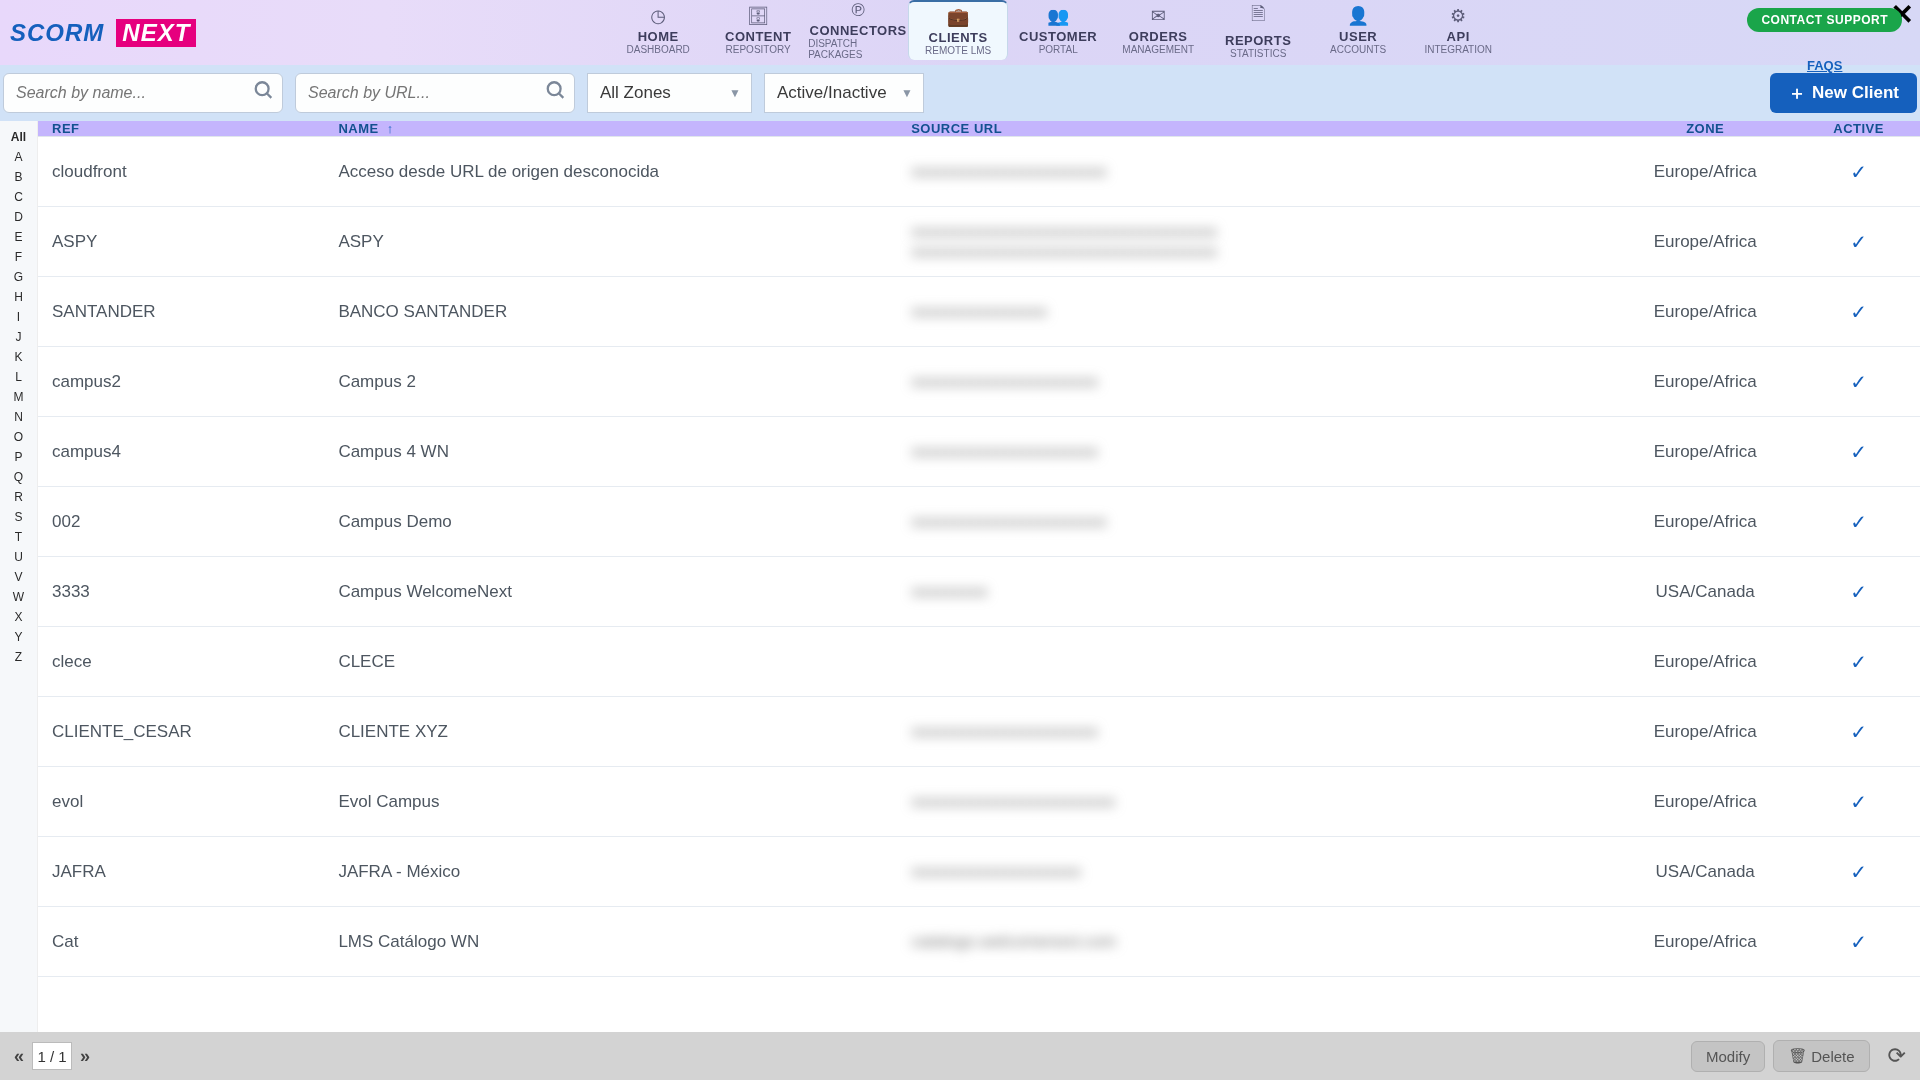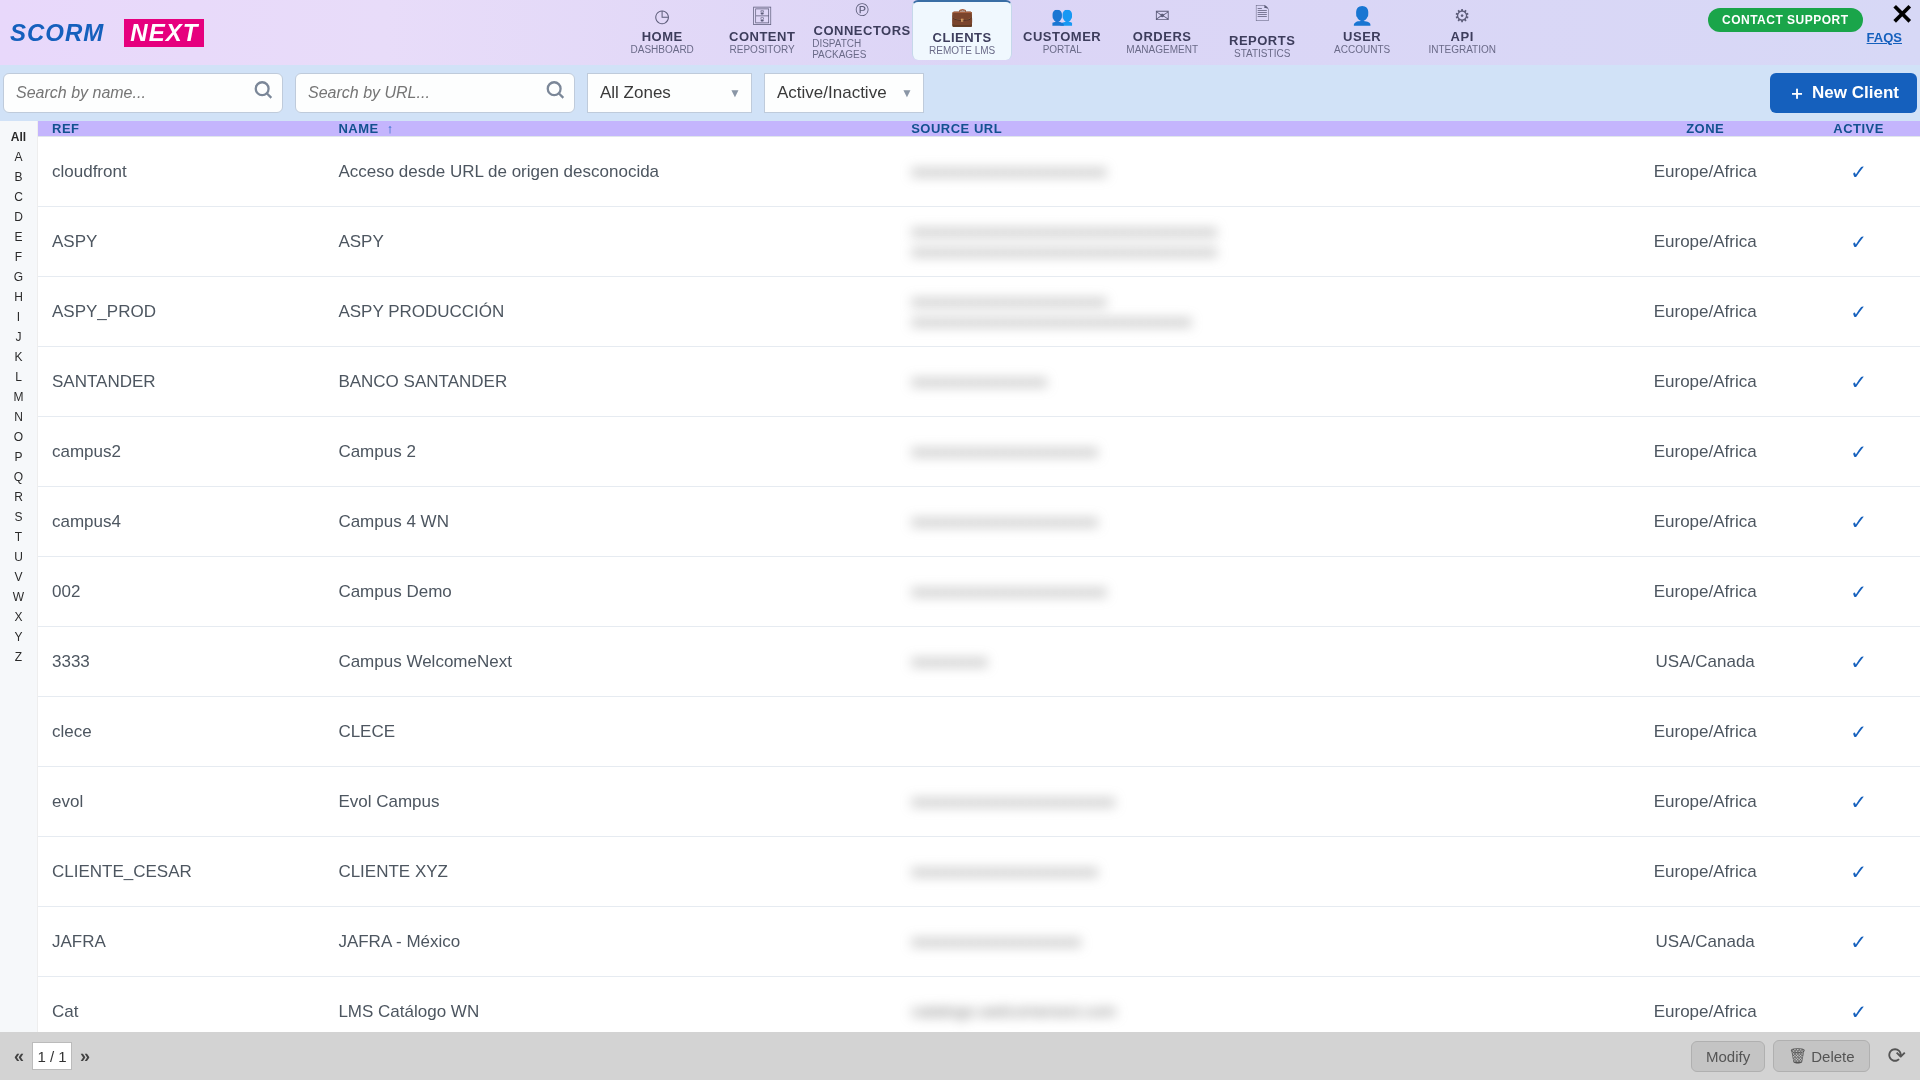--- a/index.html
+++ b/index.html
@@ -6,34 +6,34 @@
 html, body { width: 1920px; height: 1080px; font-family: Arial, Helvetica, sans-serif; overflow: hidden; background: #fff; }
 
 
 .topbar {
   height: 65px;
   background: linear-gradient(90deg, #e8d8fb 0%, #e8dcf9 20%, #dcd5f6 50%, #d7d8f6 100%);
   display: flex;
   align-items: center;
   position: relative;
 }
-.logo { display: flex; align-items: center; gap: 20px; margin-left: 10px; font-weight: 700; letter-spacing: 1px; }
+.logo { display: flex; align-items: center; gap: 12px; margin-left: 10px; font-weight: 700; letter-spacing: 1px; }
 .logo .scorm { color: #1560bd; font-size: 24px; font-style: italic; font-family: Arial, sans-serif; }
 .logo .next { background: #e6007e; color: #fff; font-size: 24px; padding: 0 6px; font-style: italic; }
 .nav { display: flex; margin: 0 auto; height: 100%; align-items: flex-start; }
 .nav-item {
   display: flex; flex-direction: column; align-items: center; justify-content: center;
   width: 100px; height: 60px; cursor: pointer; color: #4a4a6a; font-size: 12px;
   border-radius: 6px;
 }
 .nav-item.active { background: #f0f8fe; border-top: 2px solid #3a6ea5; border-left:1px solid #c5d8ea; border-right:1px solid #c5d8ea;}
 .nav-item .icon { font-size: 18px; color: #5d5d7a; margin-bottom: 2px; }
 .nav-item .label { font-weight: 700; font-size: 13px; letter-spacing: .5px; color: #3d3d5c;}
 .nav-item .sub { font-size: 10px; color: #6a6a88; }
-.top-right { position: absolute; right: 18px; top: 8px; display: flex; flex-direction: row; align-items: flex-start; gap: 4px; }
+.top-right { position: absolute; right: 18px; top: 8px; display: flex; flex-direction: column; align-items: center; gap: 4px; }
 .btn-support { background: #1aa54a; color: #fff; font-size: 12px; font-weight: 700; padding: 5px 14px; border-radius: 14px; border: none; cursor: pointer; letter-spacing: .5px;}
 .faqs { color: #1560bd; font-size: 13px; text-decoration: underline; cursor: pointer; font-weight: 600; margin-top: 22px;}
 .close-x { position: absolute; right: 6px; top: -2px; font-size: 28px; font-weight: 900; color: #000; cursor: pointer; }
 
 
 .filterbar {
   height: 56px; background: #d1e2f7; display: flex; align-items: center; padding: 0 3px; gap: 12px;
 }
 .search-wrap { position: relative; }
 .search-input {
@@ -260,30 +260,20 @@
     <td>ASPY</td>
     <td>ASPY</td>
     <td>
               <div class="blur">xxxxxxxxxxxxxxxxxxxxxxxxxxxxxxxxxxxx</div>
               <div class="blur">xxxxxxxxxxxxxxxxxxxxxxxxxxxxxxxxxxxx</div>
             </td>
     <td class="center">Europe/Africa</td>
     <td class="center"><span class="check">✓</span></td>
           </tr>
           <tr>
-    <td>ASPY_PROD</td>
-    <td>ASPY PRODUCCIÓN</td>
-    <td>
-              <div class="blur">xxxxxxxxxxxxxxxxxxxxxxx</div>
-              <div class="blur">xxxxxxxxxxxxxxxxxxxxxxxxxxxxxxxxx</div>
-            </td>
-    <td class="center">Europe/Africa</td>
-    <td class="center"><span class="check">✓</span></td>
-          </tr>
-          <tr>
     <td>SANTANDER</td>
     <td>BANCO SANTANDER</td>
     <td>
               <div class="blur">xxxxxxxxxxxxxxxx</div>
             </td>
     <td class="center">Europe/Africa</td>
     <td class="center"><span class="check">✓</span></td>
           </tr>
           <tr>
     <td>campus2</td>
@@ -324,33 +314,33 @@
           <tr>
     <td>clece</td>
     <td>CLECE</td>
     <td>
               <div class="blur"></div>
             </td>
     <td class="center">Europe/Africa</td>
     <td class="center"><span class="check">✓</span></td>
           </tr>
           <tr>
+    <td>CLIENTE_CESAR</td>
+    <td>CLIENTE XYZ</td>
+    <td>
+              <div class="blur">xxxxxxxxxxxxxxxxxxxxxx</div>
+            </td>
+    <td class="center">Europe/Africa</td>
+    <td class="center"><span class="check">✓</span></td>
+          </tr>
+          <tr>
     <td>evol</td>
     <td>Evol Campus</td>
     <td>
               <div class="blur">xxxxxxxxxxxxxxxxxxxxxxxx</div>
-            </td>
-    <td class="center">Europe/Africa</td>
-    <td class="center"><span class="check">✓</span></td>
-          </tr>
-          <tr>
-    <td>CLIENTE_CESAR</td>
-    <td>CLIENTE XYZ</td>
-    <td>
-              <div class="blur">xxxxxxxxxxxxxxxxxxxxxx</div>
             </td>
     <td class="center">Europe/Africa</td>
     <td class="center"><span class="check">✓</span></td>
           </tr>
           <tr>
     <td>JAFRA</td>
     <td>JAFRA - México</td>
     <td>
               <div class="blur">xxxxxxxxxxxxxxxxxxxx</div>
             </td>

